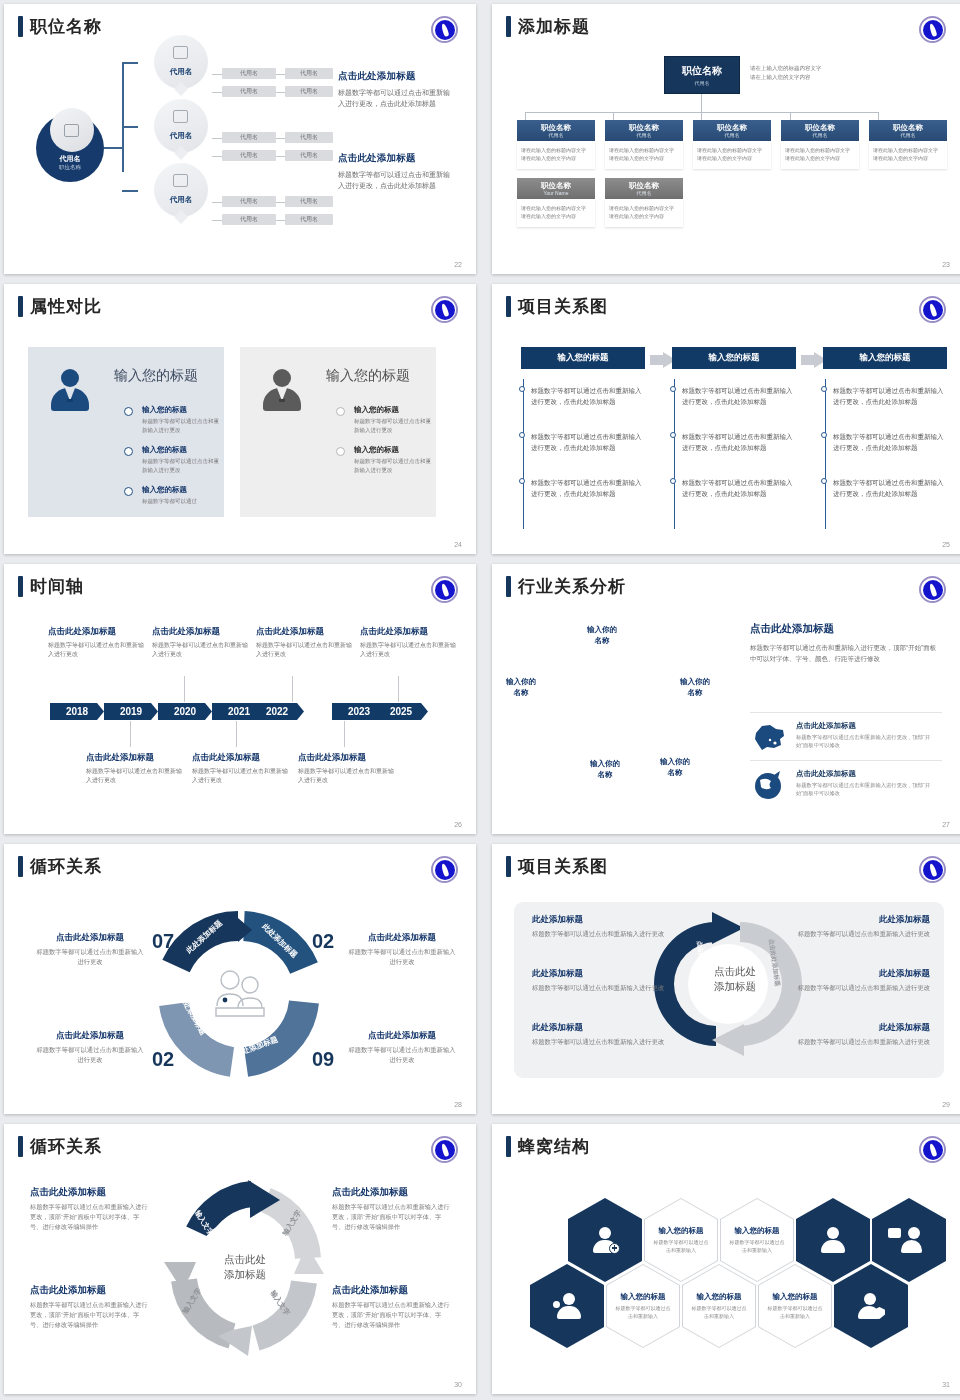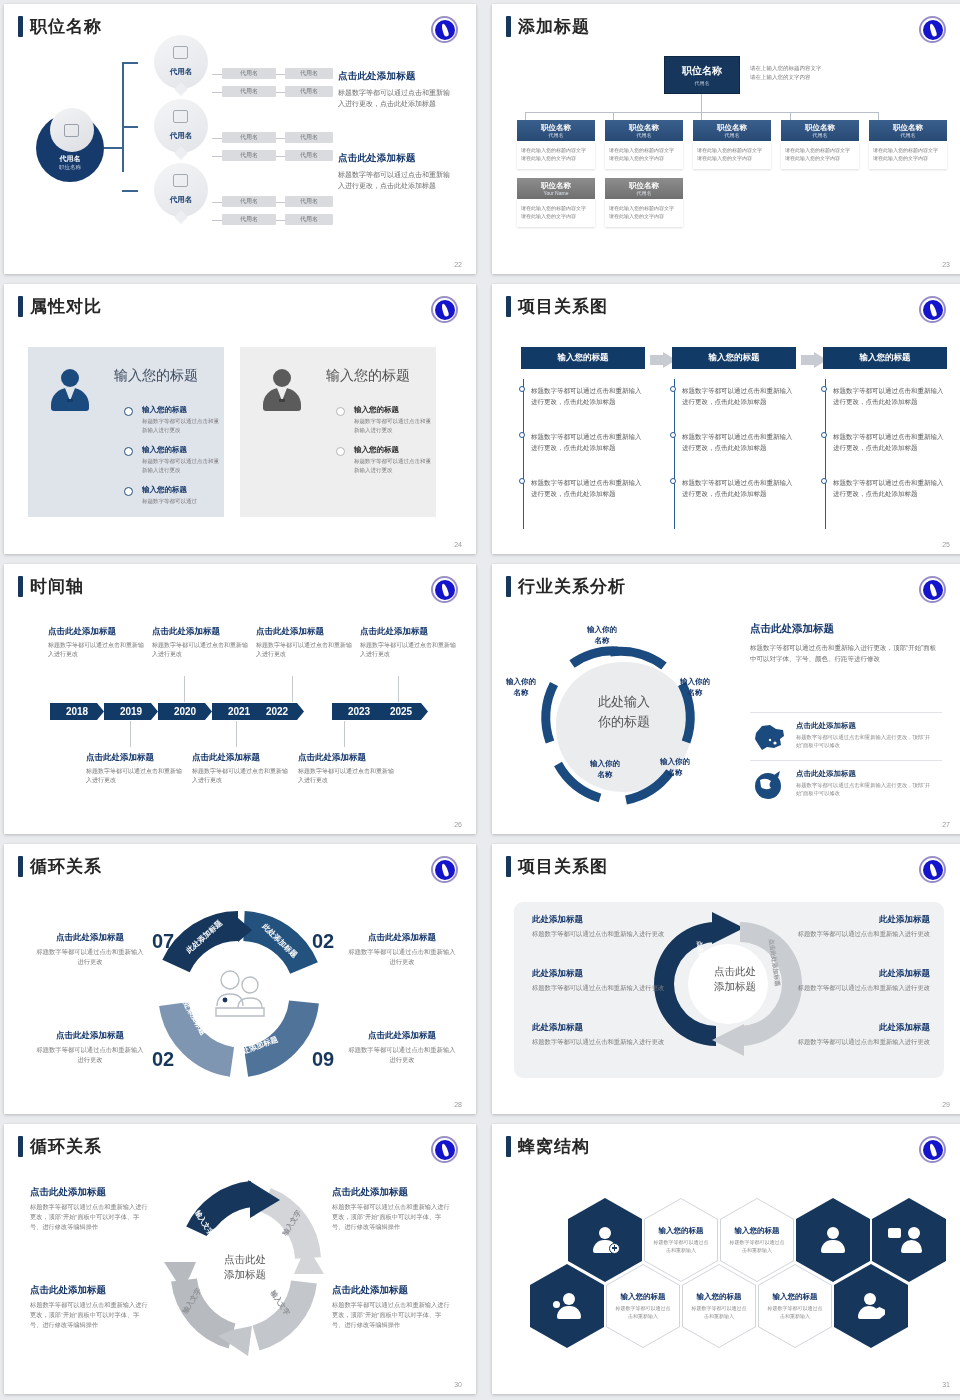--- a/index.html
+++ b/index.html
@@ -558,36 +558,20 @@
     <div class="s-head">
       <div class="accent"></div>
       <div class="s-title">行业关系分析</div>
     </div>
     <div class="logo">
       <div class="ring"></div>
         <div class="disc"></div>
         <div class="mark"></div>
     </div>
 
-    <div class="s27-wrap">
-      <svg viewBox="0 0 220 210">
-        <path d="M110 48 C70 48 42 76 42 112 C42 150 72 178 110 178 C150 178 178 148 178 112 C178 76 150 48 110 48 Z
-                 M110 58 Q96 58 96 68 Q96 78 110 78 Q124 78 124 68 Q124 58 110 58 Z" fill="#ebecee"></path>
-        <g fill="none" stroke="#1b4a7e" stroke-width="9" stroke-linecap="butt">
-          <path d="M96 38 A 72 72 0 0 1 150 52"></path>
-          <path d="M168 70 A 72 72 0 0 1 172 128"></path>
-          <path d="M156 158 A 72 72 0 0 1 112 186"></path>
-          <path d="M86 184 A 72 72 0 0 1 44 150"></path>
-          <path d="M36 128 A 72 72 0 0 1 40 70"></path>
-          <path d="M58 50 A 72 72 0 0 1 104 37"></path>
-        </g>
-      </svg>
-      <div class="s27-ctr" style="white-space:pre-line;">此处输入
-你的标题</div>
-    </div>
     <div class="s27-lbl" style="left:79px;top:60px;white-space:pre-line;">输入你的
 名称</div>
     <div class="s27-lbl" style="left:172px;top:112px;white-space:pre-line;">输入你的
 名称</div>
     <div class="s27-lbl" style="left:152px;top:192px;white-space:pre-line;">输入你的
 名称</div>
     <div class="s27-lbl" style="left:82px;top:194px;white-space:pre-line;">输入你的
 名称</div>
     <div class="s27-lbl" style="left:-2px;top:112px;white-space:pre-line;">输入你的
 名称</div>

